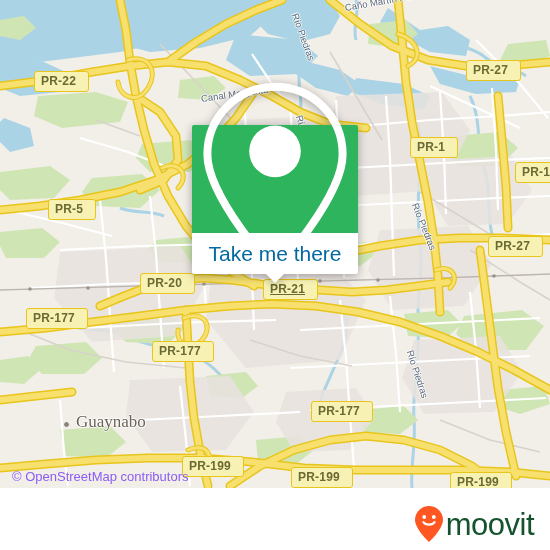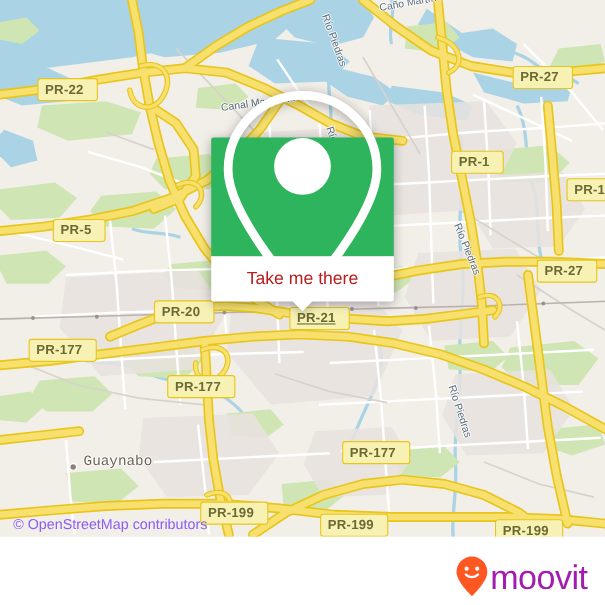--- a/index.html
+++ b/index.html
@@ -53,22 +53,22 @@
     padding: 3px 12px 4px 6px;
     white-space: nowrap;
     letter-spacing: .2px;
     box-sizing: border-box;
   }
 
   
   .place-label {
     position: absolute;
     color: #6b6257;
-    font-family: Liberation Mono, monospace;
-    font-size: 13px;
+    font-family: Liberation Serif, serif;
+    font-size: 17px;
     white-space: nowrap;
     text-shadow:
        1px 0 0 rgba(255,255,255,.9), -1px 0 0 rgba(255,255,255,.9),
        0 1px 0 rgba(255,255,255,.9), 0 -1px 0 rgba(255,255,255,.9);
   }
   .water-label {
     position: absolute;
     color: #5a6b7a;
     font-family: "Liberation Sans", sans-serif;
     font-size: 9.5px;
@@ -102,22 +102,22 @@
     align-items: center;
     justify-content: center;
   }
   #poi-card-cta {
     background: #ffffff;
     height: 41px;
     border-radius: 0 0 2px 2px;
     display: flex;
     align-items: center;
     justify-content: center;
-    color: #b91c1c;
-    font-size: 16px;
+    color: #0369a1;
+    font-size: 21px;
     font-family: "Liberation Sans", sans-serif;
   }
   #poi-card-tail {
     position: absolute;
     left: 50%;
     bottom: -9px;
     margin-left: -10px;
     width: 0; height: 0;
     border-left: 10px solid transparent;
     border-right: 10px solid transparent;
@@ -161,21 +161,21 @@
     top: 17px;
     display: flex;
     align-items: center;
     gap: 2px;
   }
   #moovit-wordmark {
     font-family: "Liberation Sans", sans-serif;
     font-size: 31px;
     line-height: 31px;
     font-weight: normal;
-    color: #a21caf;
+    color: #14532d;
     letter-spacing: -0.5px;
   }
 </style>
 </head>
 <body>
 
 <div id="app">
 
   <div id="map">
     <svg viewBox="0 0 550 488" xmlns="http://www.w3.org/2000/svg">

